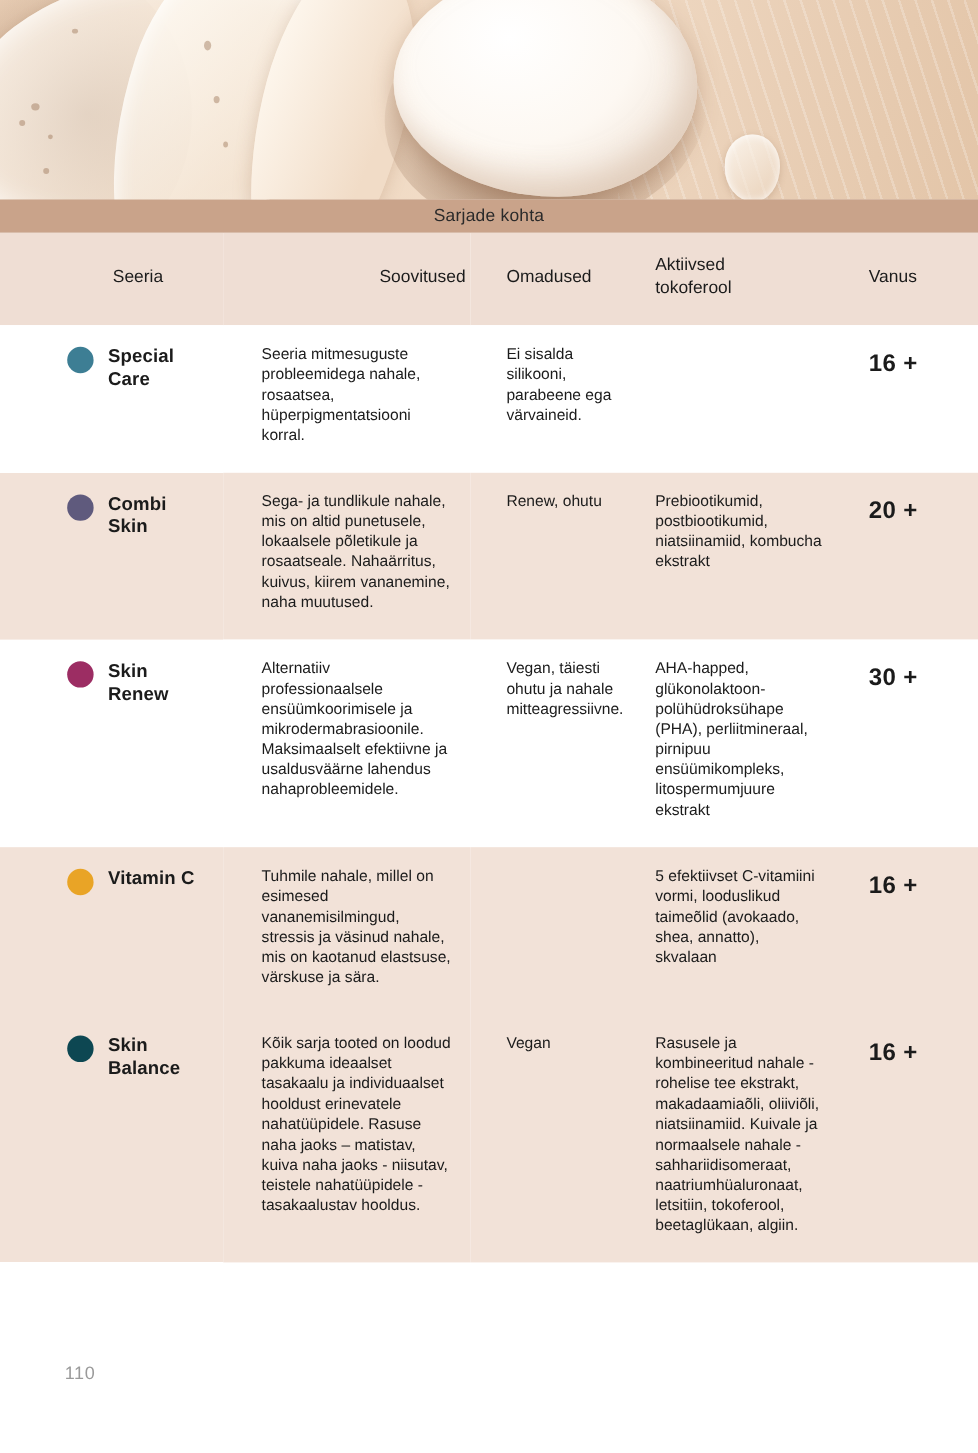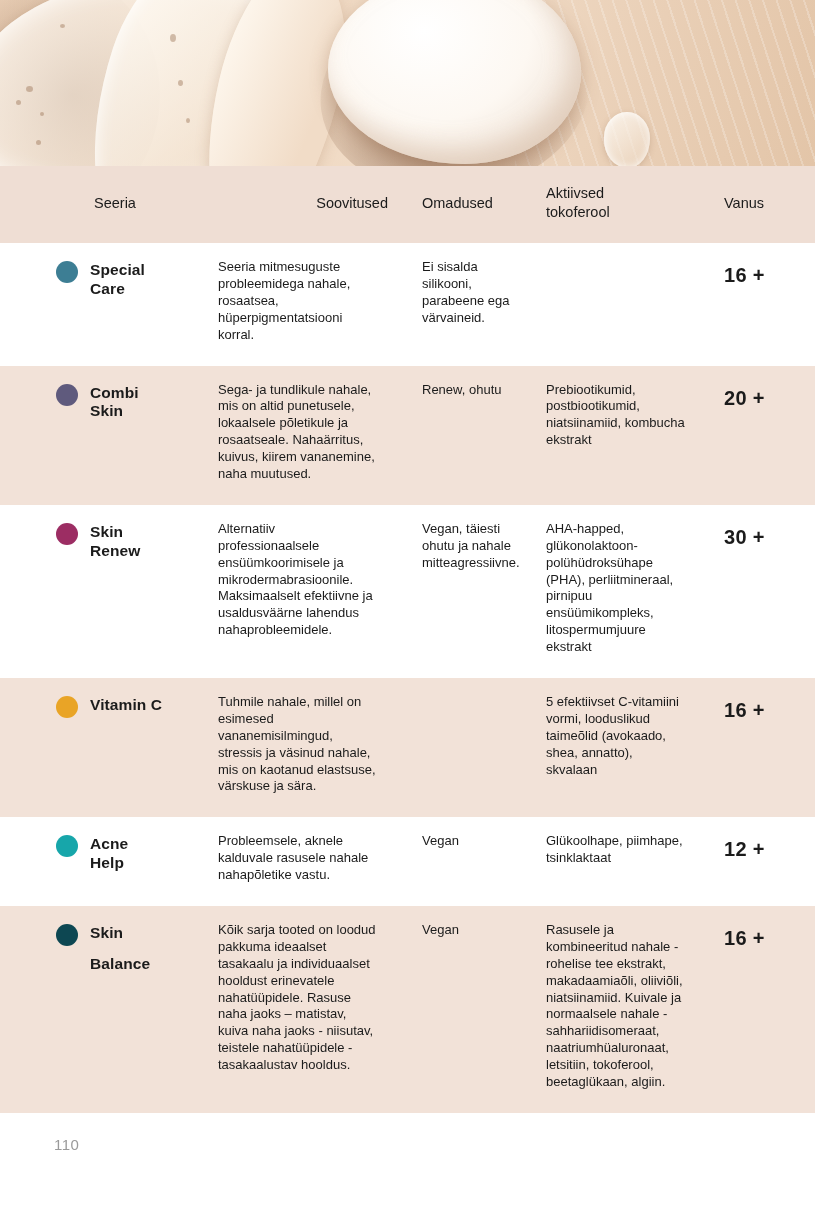--- a/index.html
+++ b/index.html
@@ -98,20 +98,23 @@
     <div class="spk" style="left:26px;top:86px;width:7px;height:6px;"></div>
     <div class="spk" style="left:16px;top:100px;width:5px;height:5px;"></div>
     <div class="spk" style="left:40px;top:112px;width:4px;height:4px;"></div>
     <div class="spk" style="left:170px;top:34px;width:6px;height:8px;"></div>
     <div class="spk" style="left:178px;top:80px;width:5px;height:6px;"></div>
     <div class="spk" style="left:186px;top:118px;width:4px;height:5px;"></div>
     <div class="spk" style="left:60px;top:24px;width:5px;height:4px;"></div>
     <div class="spk" style="left:36px;top:140px;width:5px;height:5px;"></div>
   </div>
 
+  <div class="title-band" style="background: rgb(201, 163, 138); color: rgb(42, 42, 42);">
+    <span>Sarjade kohta</span>
+  </div>
 
   <table class="tbl">
     <colgroup>
       <col class="c-ser">
         <col class="c-soo">
         <col class="c-oma">
         <col class="c-akt">
         <col class="c-van">
     </colgroup>
     <thead>
@@ -160,34 +163,24 @@
         <tr class="alt" style="background: rgb(242, 226, 216);">
           <td class="series-cell">
             <span class="dot" style="background: rgb(233, 164, 38);"></span>
             <span class="series-name">Vitamin C</span>
           </td>
           <td class="td-soo">Tuhmile nahale, millel on esimesed vananemisilmingud, stressis ja väsinud nahale, mis on kaotanud elastsuse, värskuse ja sära.</td>
           <td class="td-oma"></td>
           <td class="td-akt">5 efektiivset C-vitamiini vormi, looduslikud taimeõlid (avokaado, shea, annatto), skvalaan</td>
           <td class="td-van">16 +</td>
         </tr>
-        <tr class="plain">
-          <td class="series-cell">
-            <span class="dot" style="background: rgb(23, 166, 170);"></span>
-            <span class="series-name">Acne<span style="display: block;">Help</span></span>
-          </td>
-          <td class="td-soo">Probleemsele, aknele kalduvale rasusele nahale nahapõletike vastu.</td>
-          <td class="td-oma">Vegan</td>
-          <td class="td-akt">Glükoolhape, piimhape, tsinklaktaat</td>
-          <td class="td-van">12 +</td>
-        </tr>
         <tr class="alt" style="background: rgb(242, 226, 216);">
           <td class="series-cell">
             <span class="dot" style="background: rgb(13, 71, 82);"></span>
-            <span class="series-name">Skin<span style="display: block; margin-top: 12px;">Balance</span></span>
+            <span class="series-name">Skin<span style="display: block;">Balance</span></span>
           </td>
           <td class="td-soo">Kõik sarja tooted on loodud pakkuma ideaalset tasakaalu ja individuaalset hooldust erinevatele nahatüüpidele. Rasuse naha jaoks – matistav, kuiva naha jaoks - niisutav, teistele nahatüüpidele - tasakaalustav hooldus.</td>
           <td class="td-oma">Vegan</td>
           <td class="td-akt">Rasusele ja kombineeritud nahale - rohelise tee ekstrakt, makadaamiaõli, oliiviõli, niatsiinamiid. Kuivale ja normaalsele nahale - sahhariidisomeraat, naatriumhüaluronaat, letsitiin, tokoferool, beetaglükaan, algiin.</td>
           <td class="td-van">16 +</td>
         </tr>
       </tbody>
   </table>
 
   <div class="pagenum">110</div>

